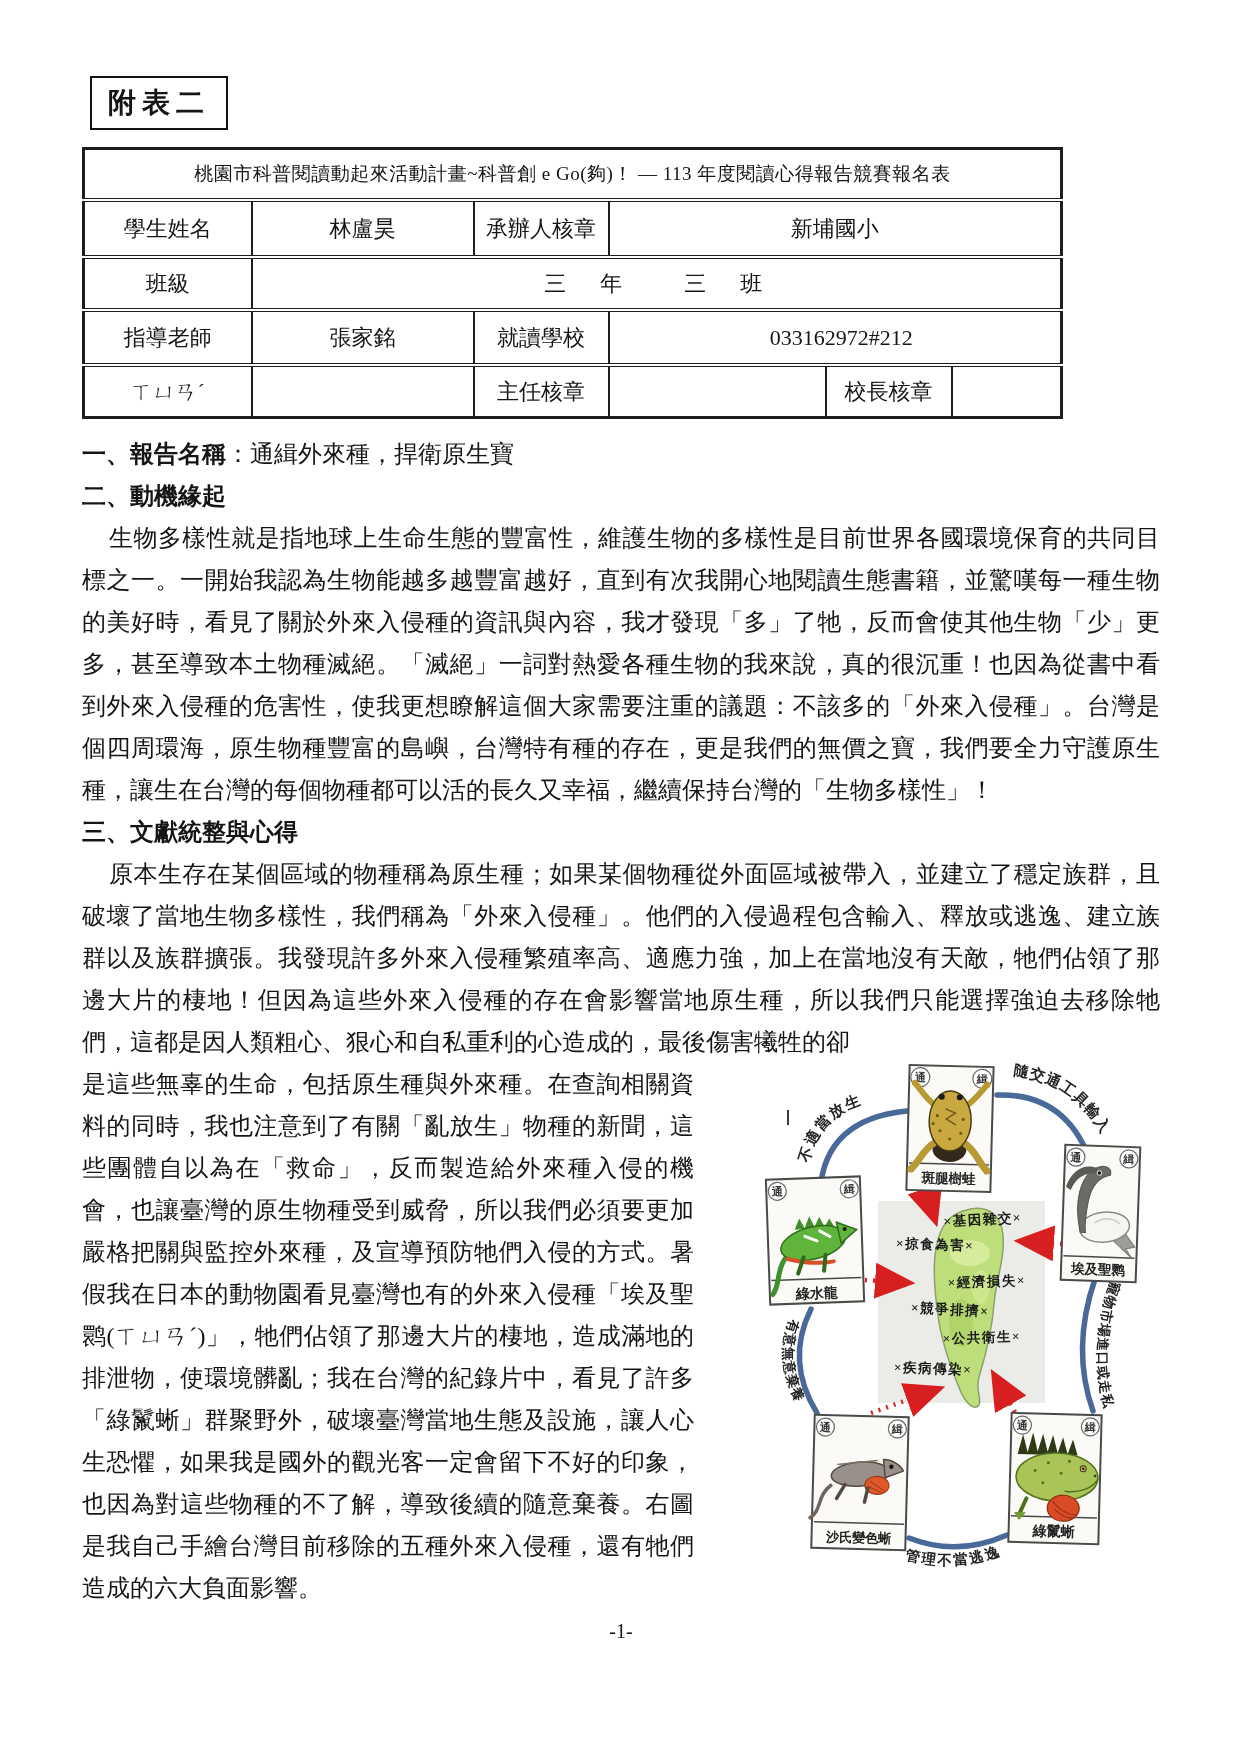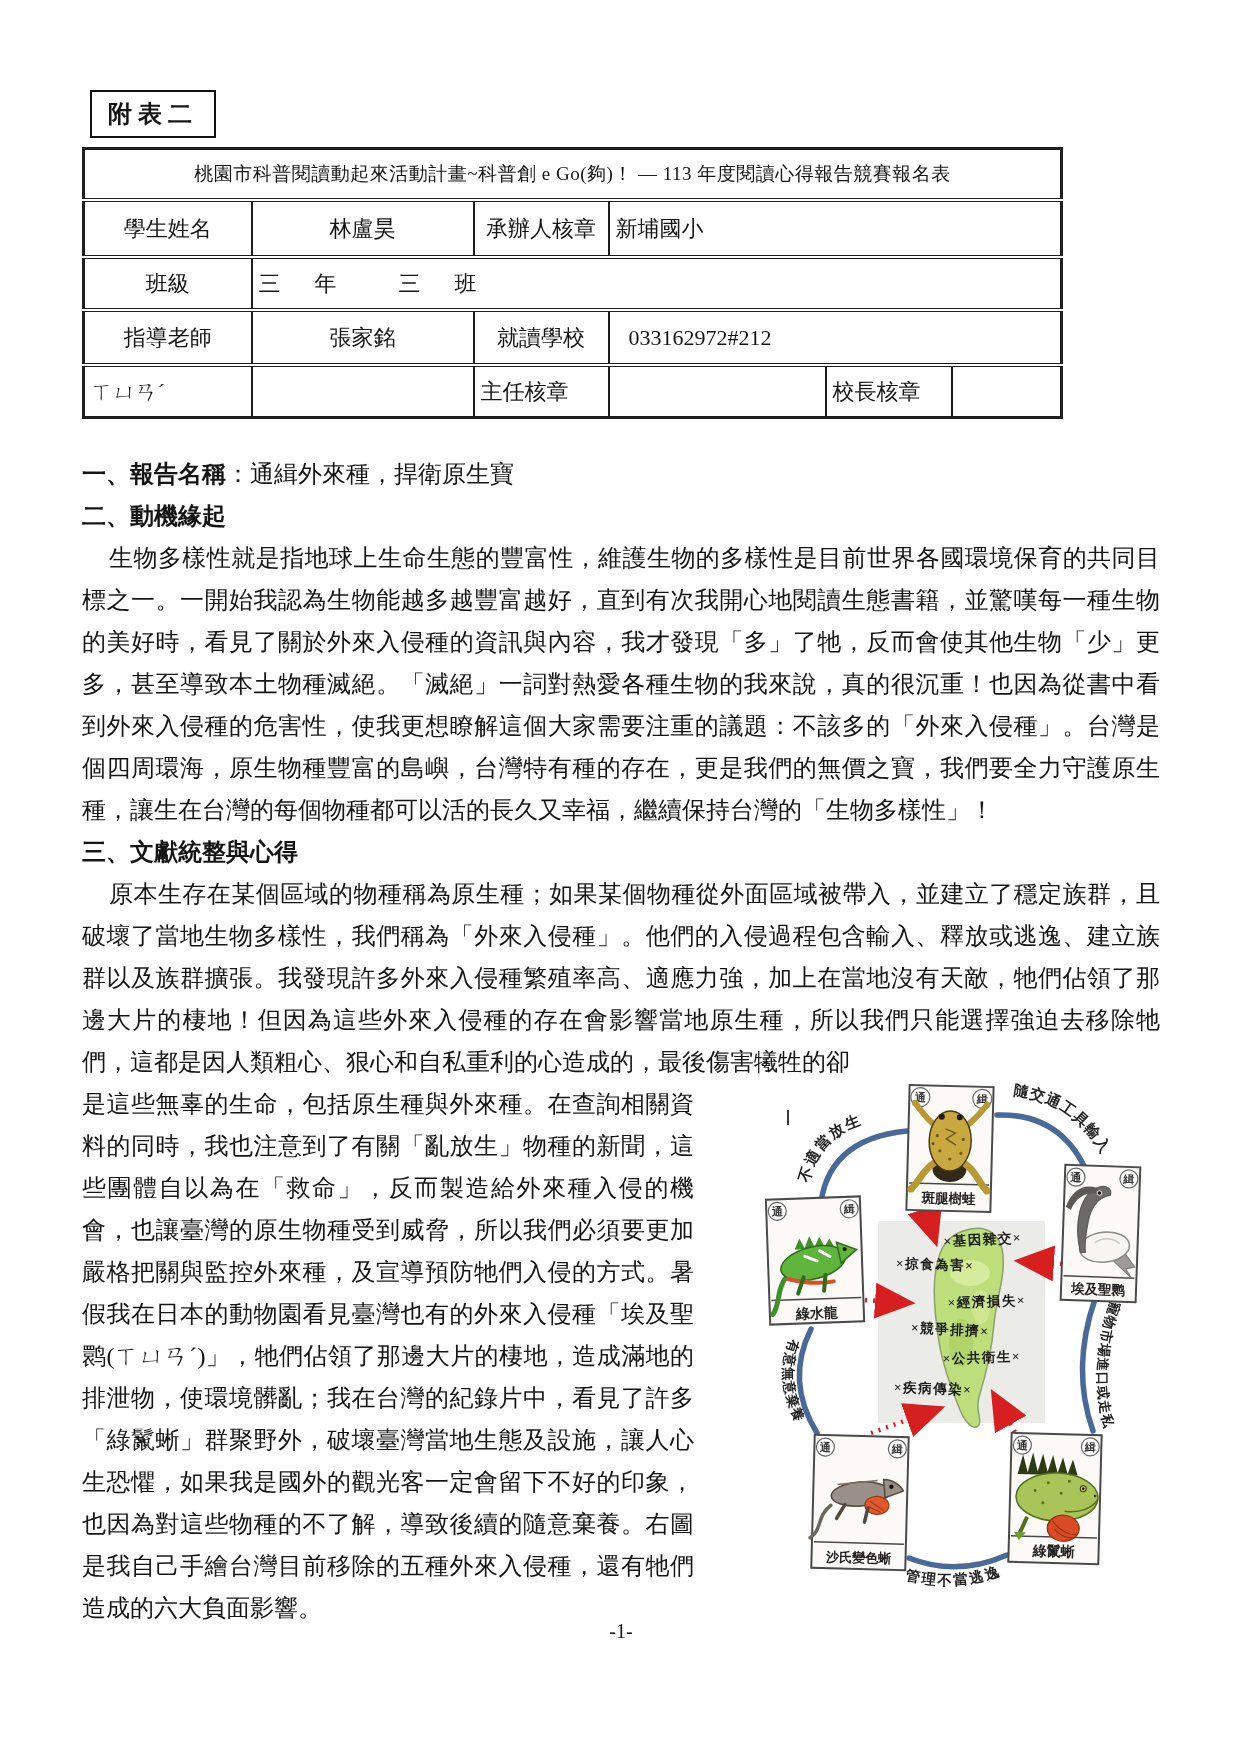--- a/index.html
+++ b/index.html
@@ -4,40 +4,40 @@
 <style>
   html,body { margin:0; padding:0; }
   body {
     width:1241px; height:1755px; position:relative;
     background:#ffffff; color:#151515;
     font-family:"Liberation Serif","DejaVu Serif",serif;
   }
   .appendix-box {
     position:absolute; left:90px; top:76px;
     border:2px solid #111; padding:6px 16px;
-    font-size:24px; font-weight:bold; letter-spacing:6px;margin-top:14px;
+    font-size:28px; font-weight:bold; letter-spacing:6px;
   }
   table.form-table {
     position:absolute; left:82px; top:147px; width:978px;
     border-collapse:collapse; table-layout:fixed;
     font-size:22px; border:3px solid #1e1e1e;
   }
   table.form-table td {
     border:2px solid #1e1e1e; padding:0 6px;
     vertical-align:middle; overflow:hidden; white-space:nowrap;
   }
   tr.dbl td { border-top:4px double #1e1e1e; }
   td.dbl-left { border-left:5px double #1e1e1e; }
   td.c { text-align:center; }
-  td.l { text-align:left;margin-left:34px; }
+  td.l { text-align:center;margin-left:34px; }
   .title-cell { text-align:center; font-size:19px; letter-spacing:0.5px; }
   .pad-lg { padding-left:66px; letter-spacing:6px; }
 
   .body-text {
-    position:absolute; left:82px; top:453px; width:1078px;
+    position:absolute; left:82px; top:433px; width:1078px;
     font-size:24px; line-height:42px; text-align:justify;
   }
   .body-text p { margin:0; }
   .hd { font-weight:bold; }
   .indent { text-indent:27px; }
   .wrap-zone { position:relative; min-height:508px; }
   .narrow { width:612px; }
   .figure-box { position:absolute; left:683px; top:-2px; width:380px; height:508px; }
   .stray-tick { position:absolute; left:787px; top:1110px; width:2px; height:15px; background:#3a3a3a; }
   .footer { position:absolute; left:82px; top:1620px; width:1078px; text-align:center; font-size:20px; }

